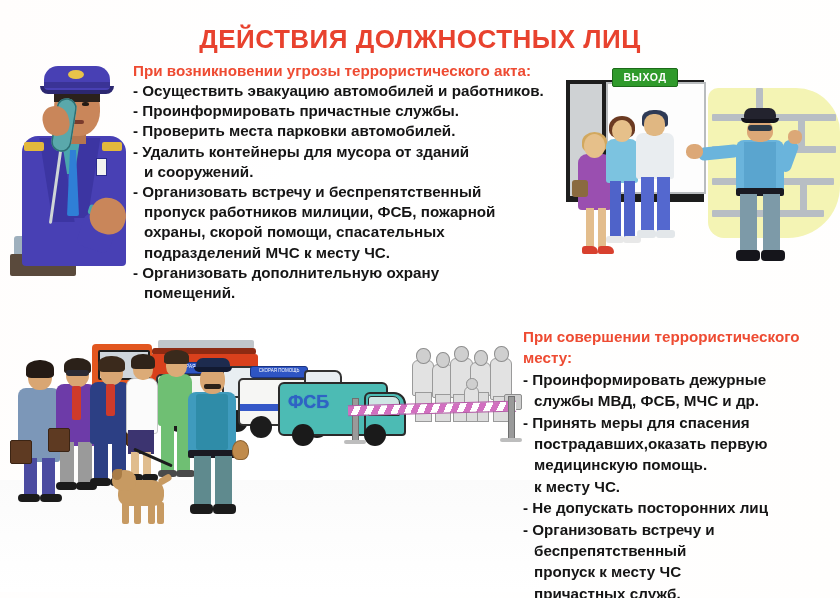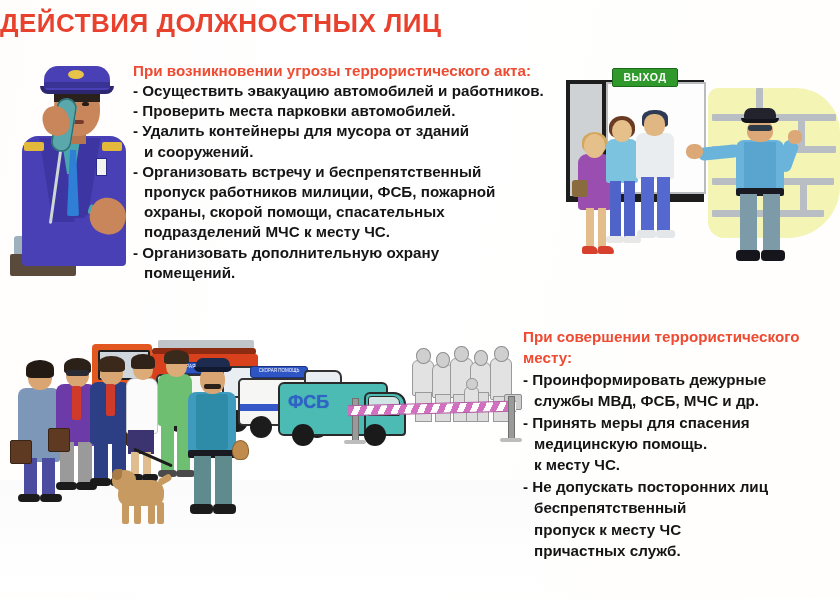--- a/index.html
+++ b/index.html
@@ -13,22 +13,22 @@
   }
   .poster{
     position:relative;
     width:840px;height:598px;
     background:linear-gradient(100deg,#fffdfc 0%,#ffffff 35%,#fffefd 100%);
     overflow:hidden;
   }
 
   
   .title{
-    position:absolute;left:0;top:8px;width:840px;
-    text-align:left;
+    position:absolute;left:0;top:24px;width:840px;
+    text-align:center;
     font-size:26px;font-weight:bold;letter-spacing:.5px;
     color:#e8422e;
     white-space:nowrap;
   }
 
   
   .block{position:absolute;}
   .block .head{
     color:#ee4b32;font-weight:bold;
   }
@@ -255,20 +255,21 @@
     <div class="o-phone"></div>
     <div class="o-handL"></div>
     <div class="o-sleeve"></div>
     <div class="o-cuff"></div>
     <div class="o-handR"></div>
   </div>
 
   <div class="block" id="block-threat">
     <div class="head">При возникновении угрозы террористического акта:</div>
     <div class="line">- Осуществить эвакуацию автомобилей и работников.</div>
+    <div class="line">- Проинформировать причастные службы.</div>
     <div class="line">- Проверить места парковки автомобилей.</div>
     <div class="line">- Удалить контейнеры для мусора от зданий</div>
     <div class="line indent">и сооружений.</div>
     <div class="line">- Организовать встречу и беспрепятственный</div>
     <div class="line indent">пропуск работников милиции, ФСБ, пожарной</div>
     <div class="line indent">охраны, скорой помощи, спасательных</div>
     <div class="line indent">подразделений МЧС к месту ЧС.</div>
     <div class="line">- Организовать дополнительную охрану</div>
     <div class="line indent">помещений.</div>
   </div>
@@ -494,21 +495,23 @@
   <div class="tape"></div>
   <div class="post" style="left:508px;top:396px;"></div>
   <div class="post-base" style="left:500px;top:438px;"></div>
 
   <div class="block" id="block-act">
     <div class="head">При совершении террористического</div>
     <div class="head">месту:</div>
     <div class="line">- Проинформировать дежурные</div>
     <div class="line indent">службы МВД, ФСБ, МЧС и др.</div>
     <div class="line">- Принять меры для спасения</div>
+    <div class="line indent">пострадавших,оказать первую</div>
     <div class="line indent">медицинскую помощь.</div>
     <div class="line indent">к месту ЧС.</div>
     <div class="line">- Не допускать посторонних лиц</div>
+    <div class="line">- Организовать встречу и</div>
     <div class="line indent">беспрепятственный</div>
     <div class="line indent">пропуск  к месту ЧС</div>
     <div class="line indent">причастных служб.</div>
   </div>
 
 </div>
 
 </body></html>

